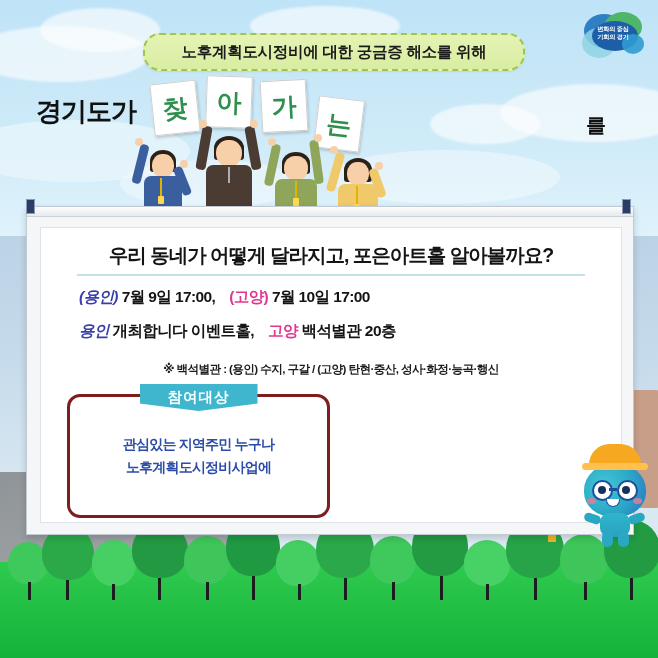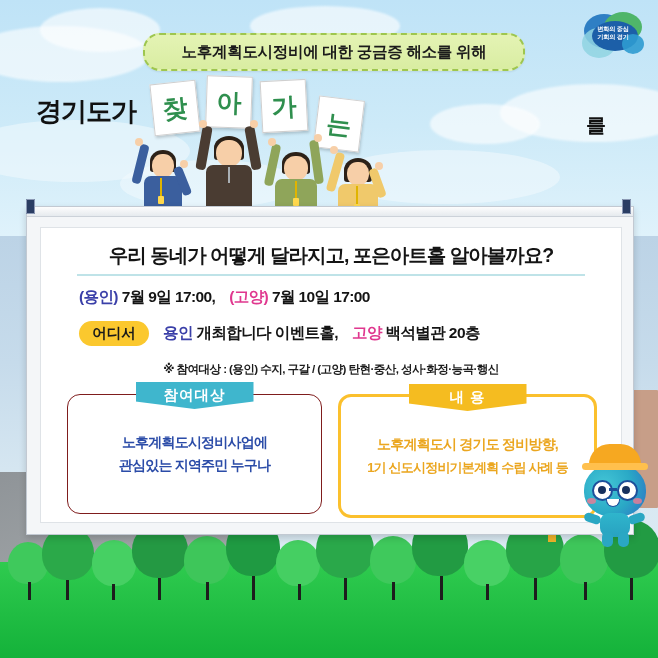--- a/index.html
+++ b/index.html
@@ -84,31 +84,31 @@
   .q-title{position:absolute;left:0;top:14px;width:580px;text-align:center;
            font-size:19.5px;font-weight:bold;color:#141414;letter-spacing:-1px;white-space:nowrap;}
   .q-rule{position:absolute;left:36px;top:46px;width:508px;height:2px;background:#bfe3e8;}
 
   .inforow{position:absolute;left:38px;display:flex;align-items:center;gap:14px;}
   .pill{width:70px;height:25px;border-radius:13px;display:flex;align-items:center;justify-content:center;
         font-size:14.5px;font-weight:bold;color:#1a1a1a;letter-spacing:2px;flex:none;}
   .pill.when{background:#5ec8d8;}
   .pill.where{background:#fbc82e;letter-spacing:0;}
   .infotext{font-size:15.5px;font-weight:bold;color:#141414;letter-spacing:-.6px;white-space:nowrap;}
-  .c-yongin{color:#3a3fa8;}
+  .c-yongin{color:#3a3fa8;font-style:italic;}
   .c-goyang{color:#e0388f;}
   .gap{display:inline-block;width:14px;}
 
   .note{position:absolute;left:0;top:134px;width:580px;text-align:center;
         font-size:11.6px;font-weight:bold;color:#1c1c1c;letter-spacing:-.6px;white-space:nowrap;}
 
   
   .boxes{position:absolute;left:26px;top:166px;width:530px;height:118px;display:flex;gap:16px;}
   .box{position:relative;width:257px;height:118px;border-radius:13px;background:#ffffff;}
-  .box.left{border:1px solid #7f1d1d;}
+  .box.left{border:3px solid #7f1d1d;}
   .box.right{border:3px solid #fbc02d;}
   .boxhead{position:absolute;left:50%;transform:translateX(-50%);top:-13px;
            width:118px;height:27px;display:flex;align-items:center;justify-content:center;
            font-size:14.5px;font-weight:bold;color:#ffffff;letter-spacing:1px;
            clip-path:polygon(0 0,100% 0,100% 72%,50% 100%,0 72%);}
   .boxhead.t{background:#3fb6cd;}
   .boxhead.y{background:#f5bc20;}
   .boxbody{position:absolute;left:0;top:36px;width:100%;text-align:center;
            font-size:14px;font-weight:bold;line-height:23px;letter-spacing:-.8px;}
   .boxbody.blue{color:#2b4ca8;}
@@ -293,39 +293,31 @@
     <div class="panel">
 
       <div class="q-title">우리 동네가 어떻게 달라지고, 포은아트홀 알아볼까요?</div>
       <div class="q-rule"></div>
 
       <div class="inforow" style="top:59px;">
         <div class="infotext"><span class="c-yongin">(용인)</span><span> 7월 9일 17:00,</span><span class="gap"></span><span class="c-goyang">(고양)</span><span> 7월 10일 17:00</span></div>
       </div>
 
       <div class="inforow" style="top:93px;">
-        <div class="pill where">어디서</div>
         <div class="infotext"><span class="c-yongin">용인</span><span> 개최합니다 이벤트홀,</span><span class="gap"></span><span class="c-goyang">고양</span><span> 백석별관 20층</span></div>
       </div>
 
-      <div class="note">※ 참여대상 : (용인) 수지, 구갈 / (고양) 탄현·중산, 성사·화정·능곡·행신</div>
+      <div class="note">※ 백석별관 : (용인) 수지, 구갈 / (고양) 탄현·중산, 성사·화정·능곡·행신</div>
 
       <div class="boxes">
         <div class="box left">
           <div class="boxhead t">참여대상</div>
           <div class="boxbody blue">
+            <div>관심있는 지역주민 누구나</div>
             <div>노후계획도시정비사업에</div>
-            <div>관심있는 지역주민 누구나</div>
-          </div>
-        </div>
-        <div class="box right">
-          <div class="boxhead y">내 용</div>
-          <div class="boxbody gold">
-            <div>노후계획도시 경기도 정비방향,</div>
-            <div style="font-size:13px;">1기 신도시정비기본계획 수립 사례 등</div>
           </div>
         </div>
       </div>
 
     </div>
   </div>
 
   <div class="mascot">
     <div class="m-head"></div>
     <div class="m-hat"></div>

